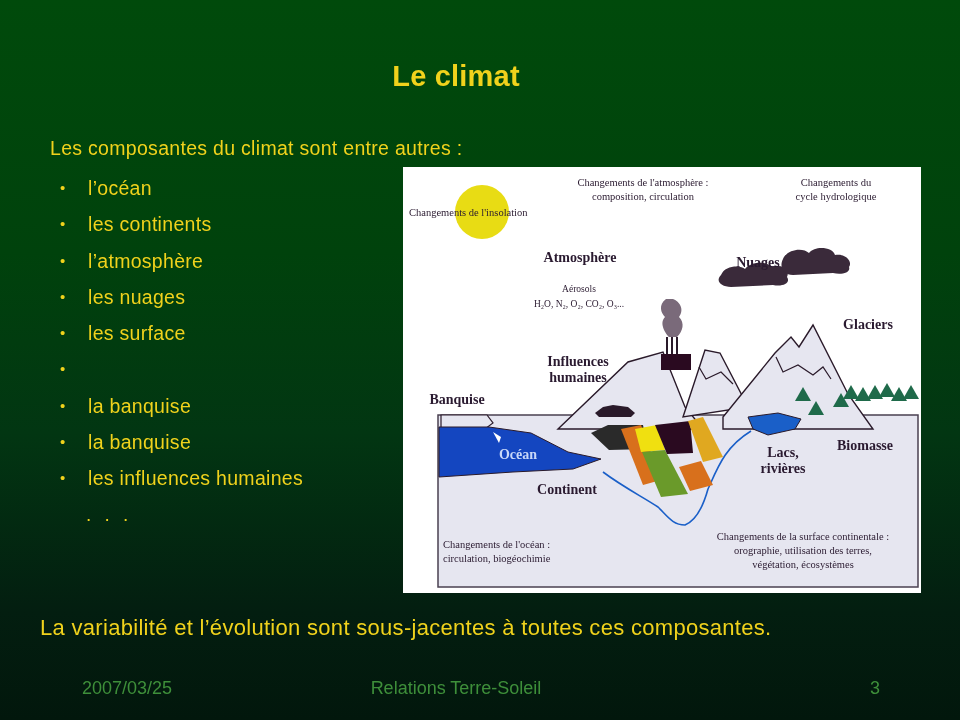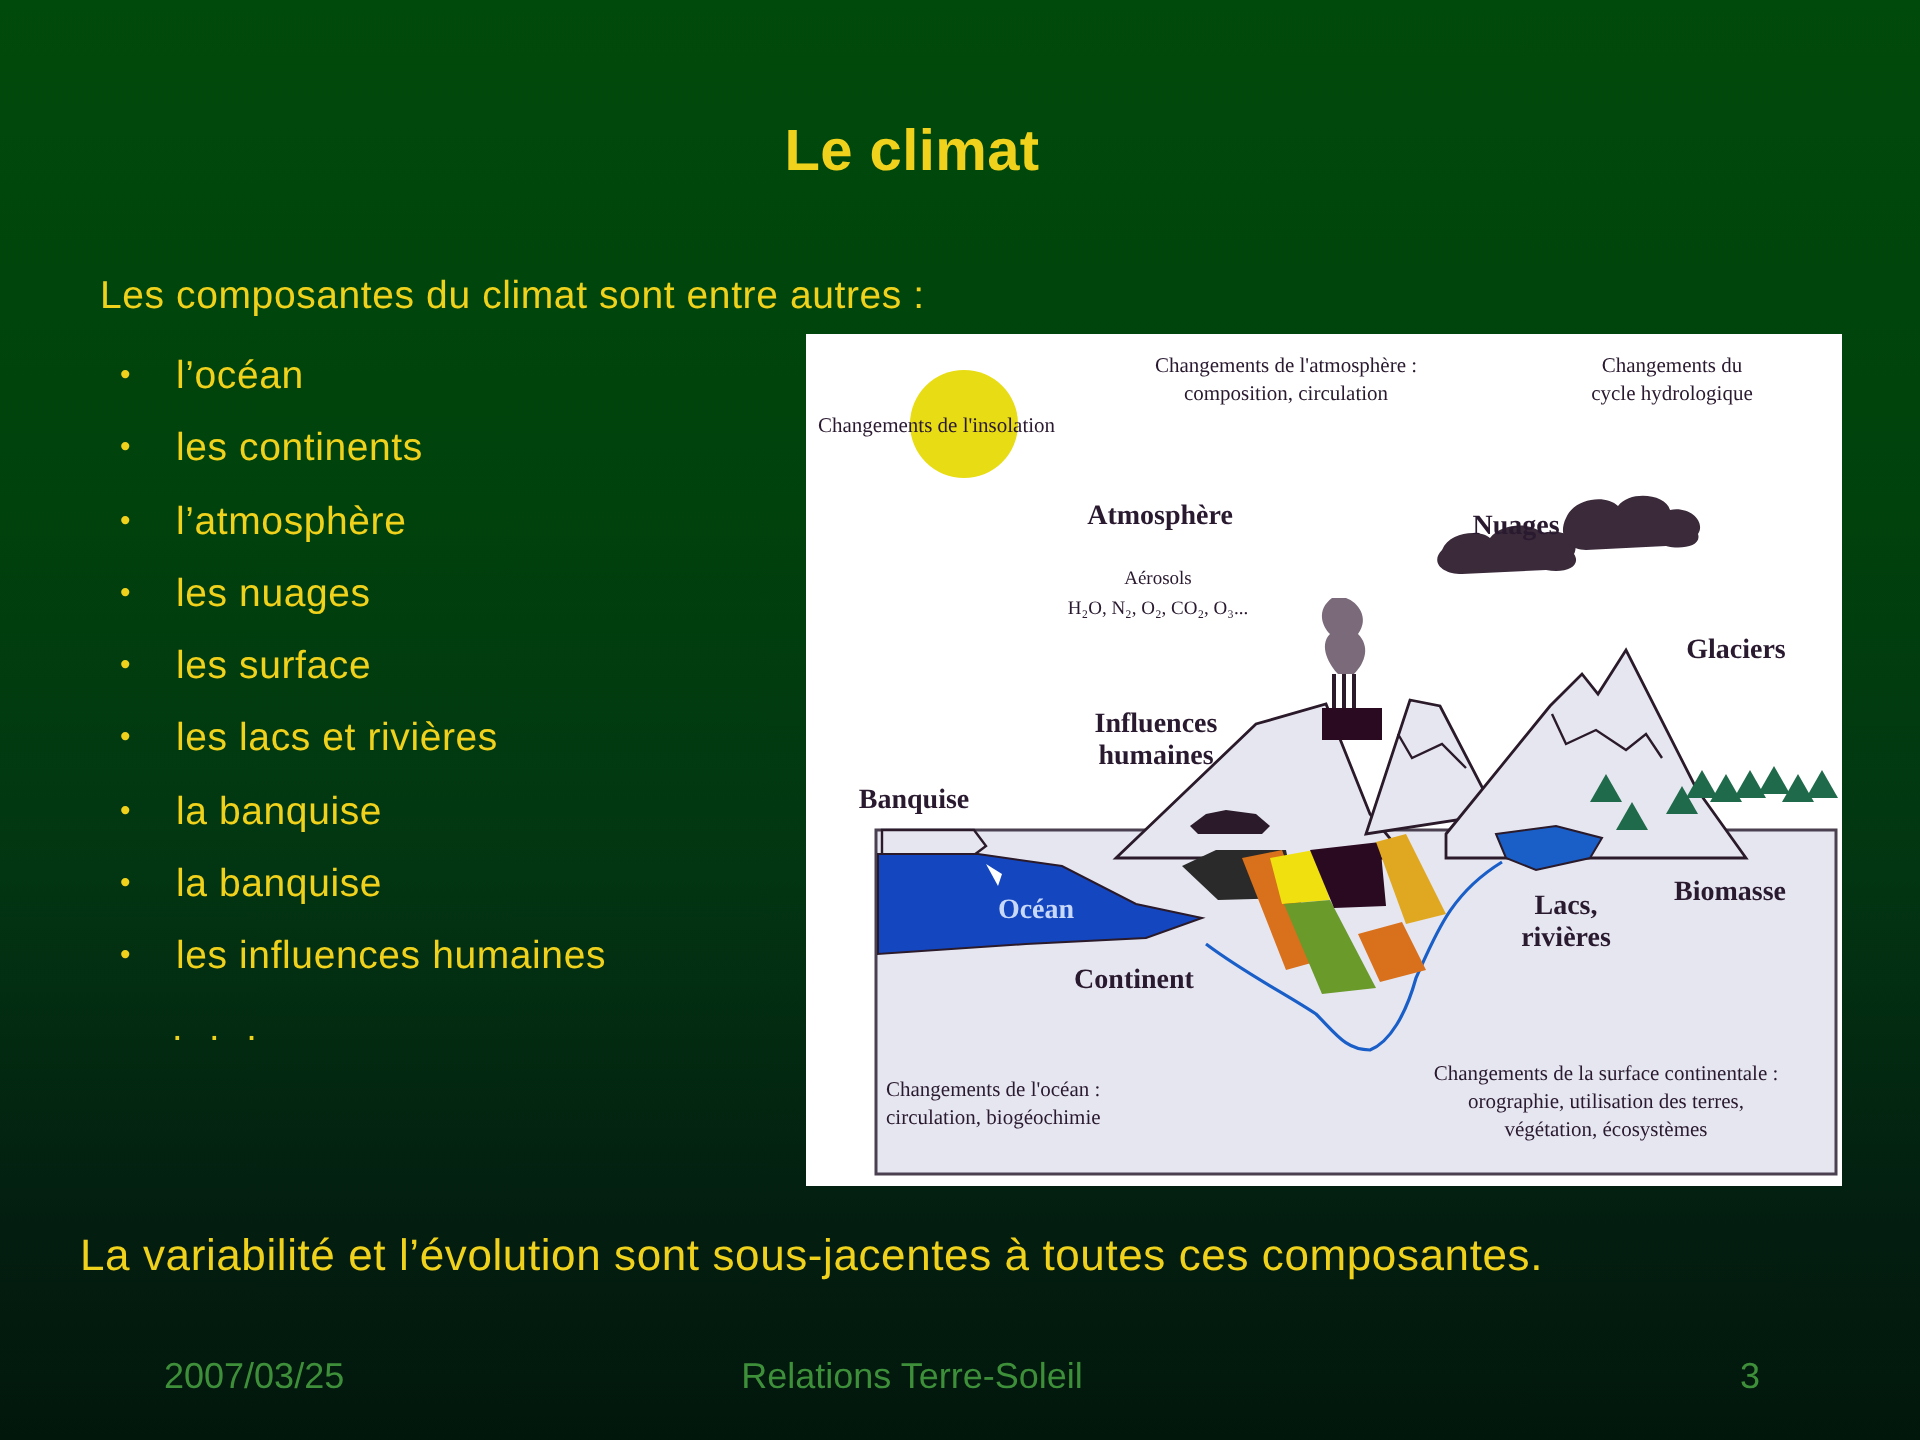--- a/index.html
+++ b/index.html
@@ -50,21 +50,21 @@
 
 <div class="title">Le climat</div>
 <div class="intro">Les composantes du climat sont entre autres :</div>
 
 <ul class="bullets">
   <li><span class="dot">•</span><span>l’océan</span></li>
   <li><span class="dot">•</span><span>les continents</span></li>
   <li><span class="dot">•</span><span>l’atmosphère</span></li>
   <li><span class="dot">•</span><span>les nuages</span></li>
   <li><span class="dot">•</span><span>les surface</span></li>
-  <li><span class="dot">•</span><span>les lacs et rivières</span></li>
+  <li><span class="dot">•</span></li>
   <li><span class="dot">•</span><span>la banquise</span></li>
   <li><span class="dot">•</span><span>la banquise</span></li>
   <li><span class="dot">•</span><span>les influences humaines</span></li>
 </ul>
 <div class="ellipsis">. . .</div>
 
 <div class="diagram">
   <svg width="518" height="426" viewBox="0 0 518 426" xmlns="http://www.w3.org/2000/svg">
 
     <circle cx="79" cy="45" r="27" fill="#e8dc14"></circle>

